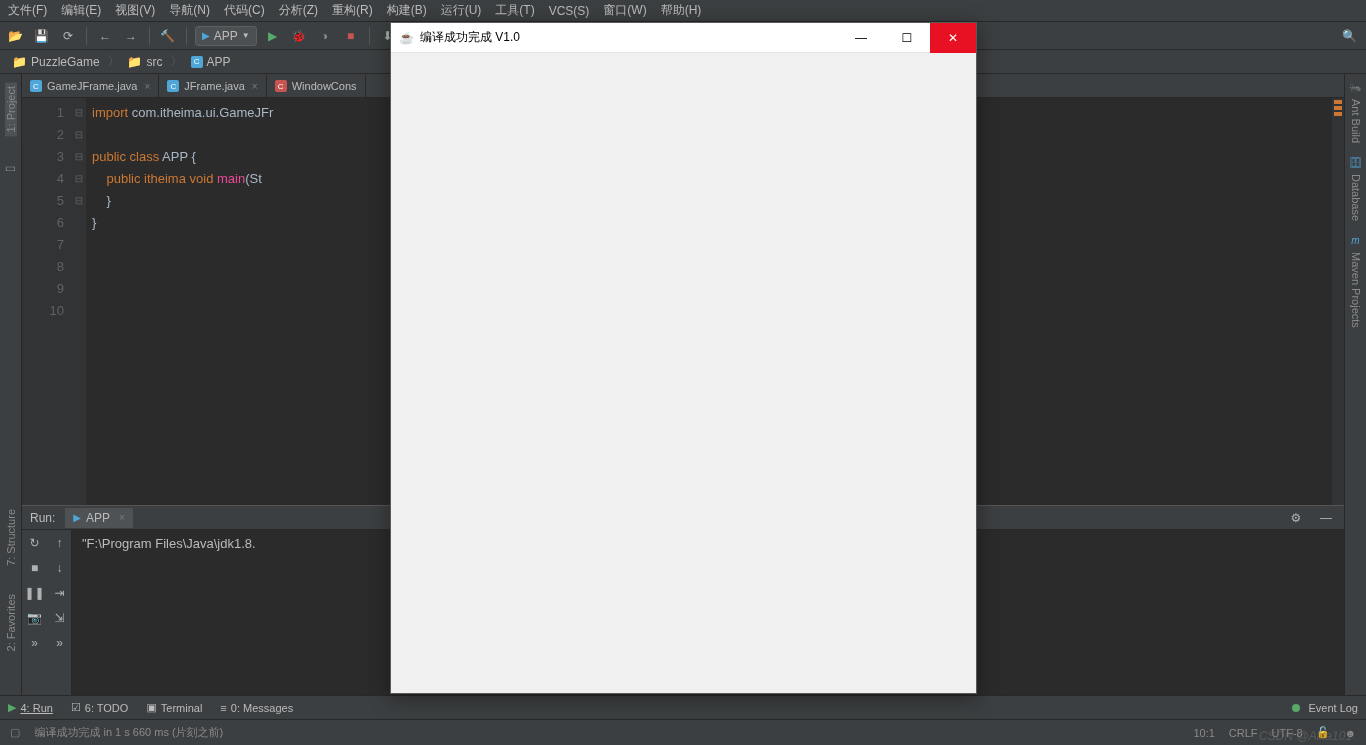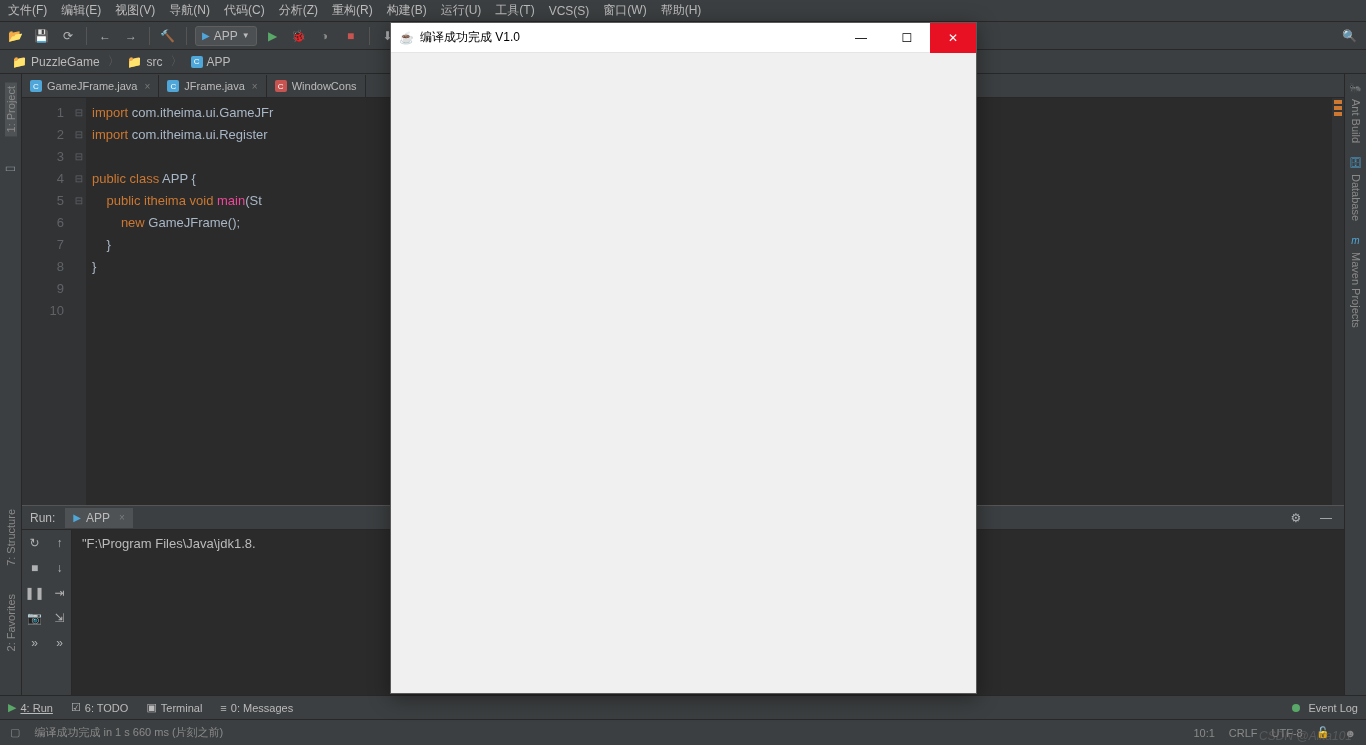--- a/index.html
+++ b/index.html
@@ -176,25 +176,23 @@
           <div></div>
           <div>⊟</div>
           <div>⊟</div>
           <div></div>
           <div>⊟</div>
           <div></div>
           <div></div>
       </div>
       <div class="code-area">
         <div class="code-line"><span class="kw">import </span><span class="pkg">com.itheima.ui.GameJFr</span></div>
-        <div class="code-line"><span class="kw">import </span><span class="pkg">com.itheima.ui.Register</span></div>
         <div class="code-line"> </div>
         <div class="code-line"><span class="kw">public class </span><span class="cls">APP </span><span class="cls">{</span></div>
         <div class="code-line"><span class="kw">    public itheima void </span><span class="fn">main</span><span class="cls">(St</span></div>
-        <div class="code-line"><span class="kw">        new </span><span class="cls">GameJFrame</span><span class="cls">();</span></div>
         <div class="code-line cls">    }</div>
         <div class="code-line cls">}</div>
         <div class="code-line"> </div>
       </div>
       <div class="marker-strip">
         <div style="background:#cc7832"></div>
         <div style="background:#cc7832"></div>
         <div style="background:#cc7832"></div>
       </div>
     </div>

